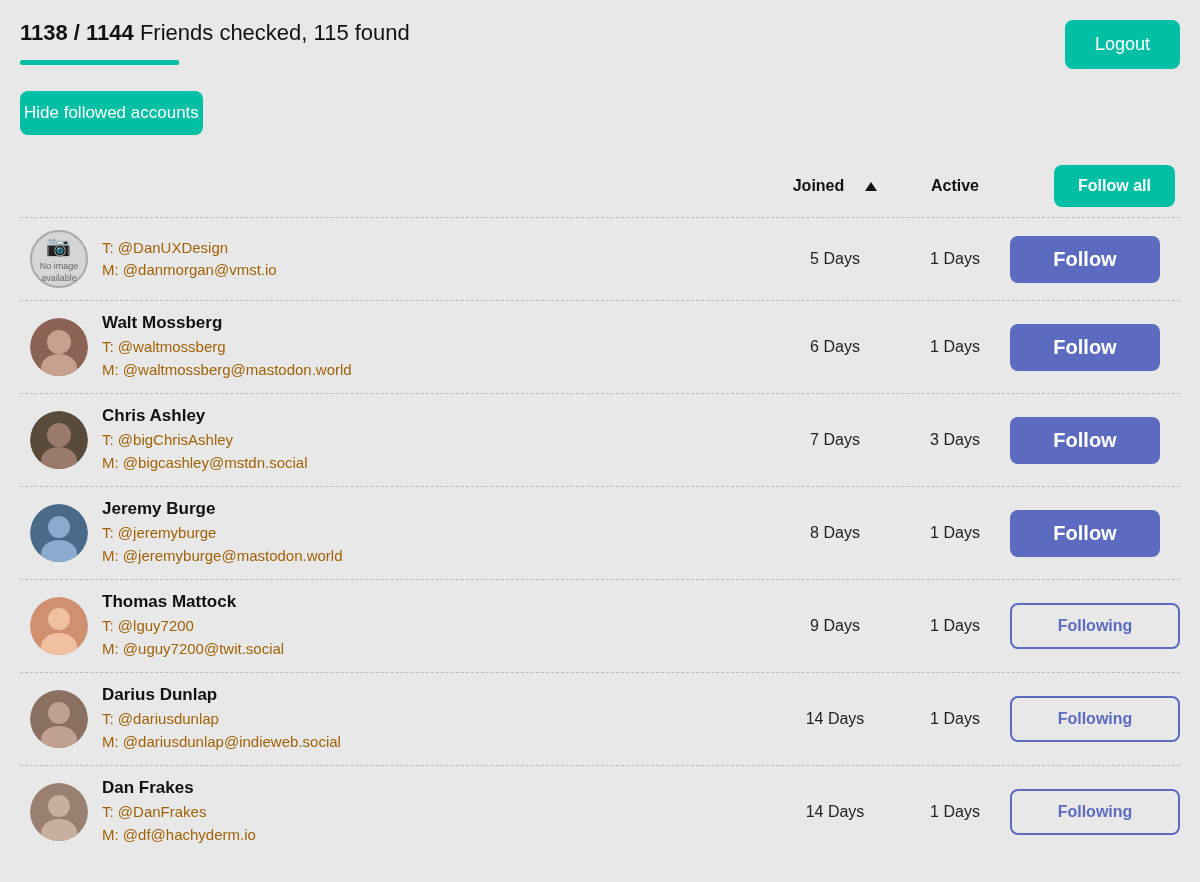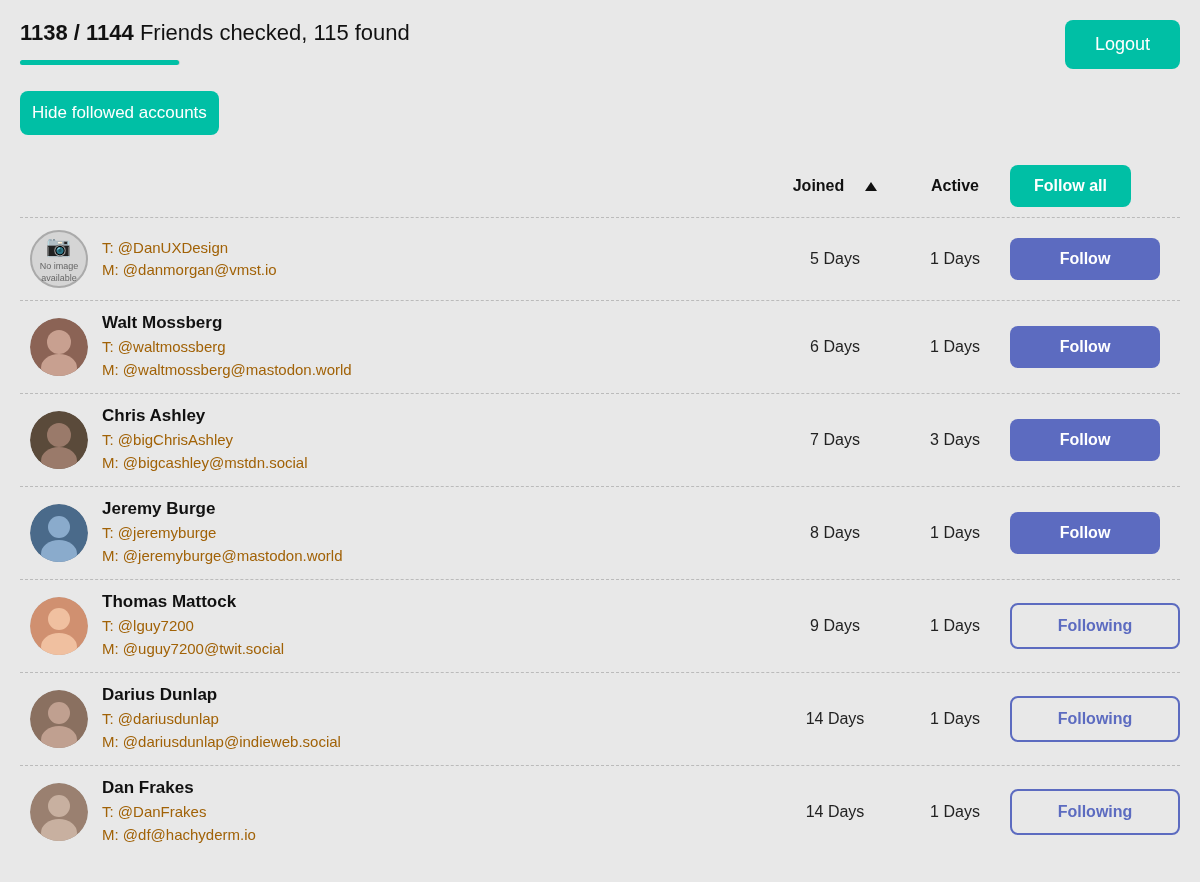--- a/index.html
+++ b/index.html
@@ -51,21 +51,21 @@
       padding: 14px 30px;
       font-size: 18px;
       font-weight: 500;
       cursor: pointer;
     }
     .hide-btn {
       background: #00bfa5;
       color: #fff;
       border: none;
       border-radius: 8px;
-      padding: 12px 12px;
+      padding: 12px 4px;
       font-size: 17px;
       font-weight: 500;
       cursor: pointer;
       margin-top: 18px;
       margin-bottom: 30px;
     }
     .table-header {
       display: grid;
       grid-template-columns: 1fr 130px 110px 160px;
       align-items: center;
@@ -86,20 +86,21 @@
     .follow-all-btn {
       background: #00bfa5;
       color: #fff;
       border: none;
       border-radius: 8px;
       padding: 12px 20px;
       font-size: 16px;
       font-weight: 600;
       cursor: pointer;
       width: 121px;
+      margin-left: 44px;
     }
     .user-list {
       width: 100%;
     }
     .user-row {
       display: grid;
       grid-template-columns: 1fr 130px 110px 160px;
       align-items: center;
       padding: 12px 10px;
       border-top: 1px dashed #bbb;
@@ -155,21 +156,21 @@
       text-align: center;
       font-size: 16px;
       color: #222;
     }
     .follow-btn {
       background: #5c6bc0;
       color: #fff;
       border: none;
       border-radius: 8px;
       padding: 12px 0;
-      font-size: 16px;
+      font-size: 20px;
       font-weight: 600;
       cursor: pointer;
       width: 150px;
     }
     .following-btn {
       background: transparent;
       color: #5c6bc0;
       border: 2px solid #5c6bc0;
       border-radius: 8px;
       padding: 12px 0;

